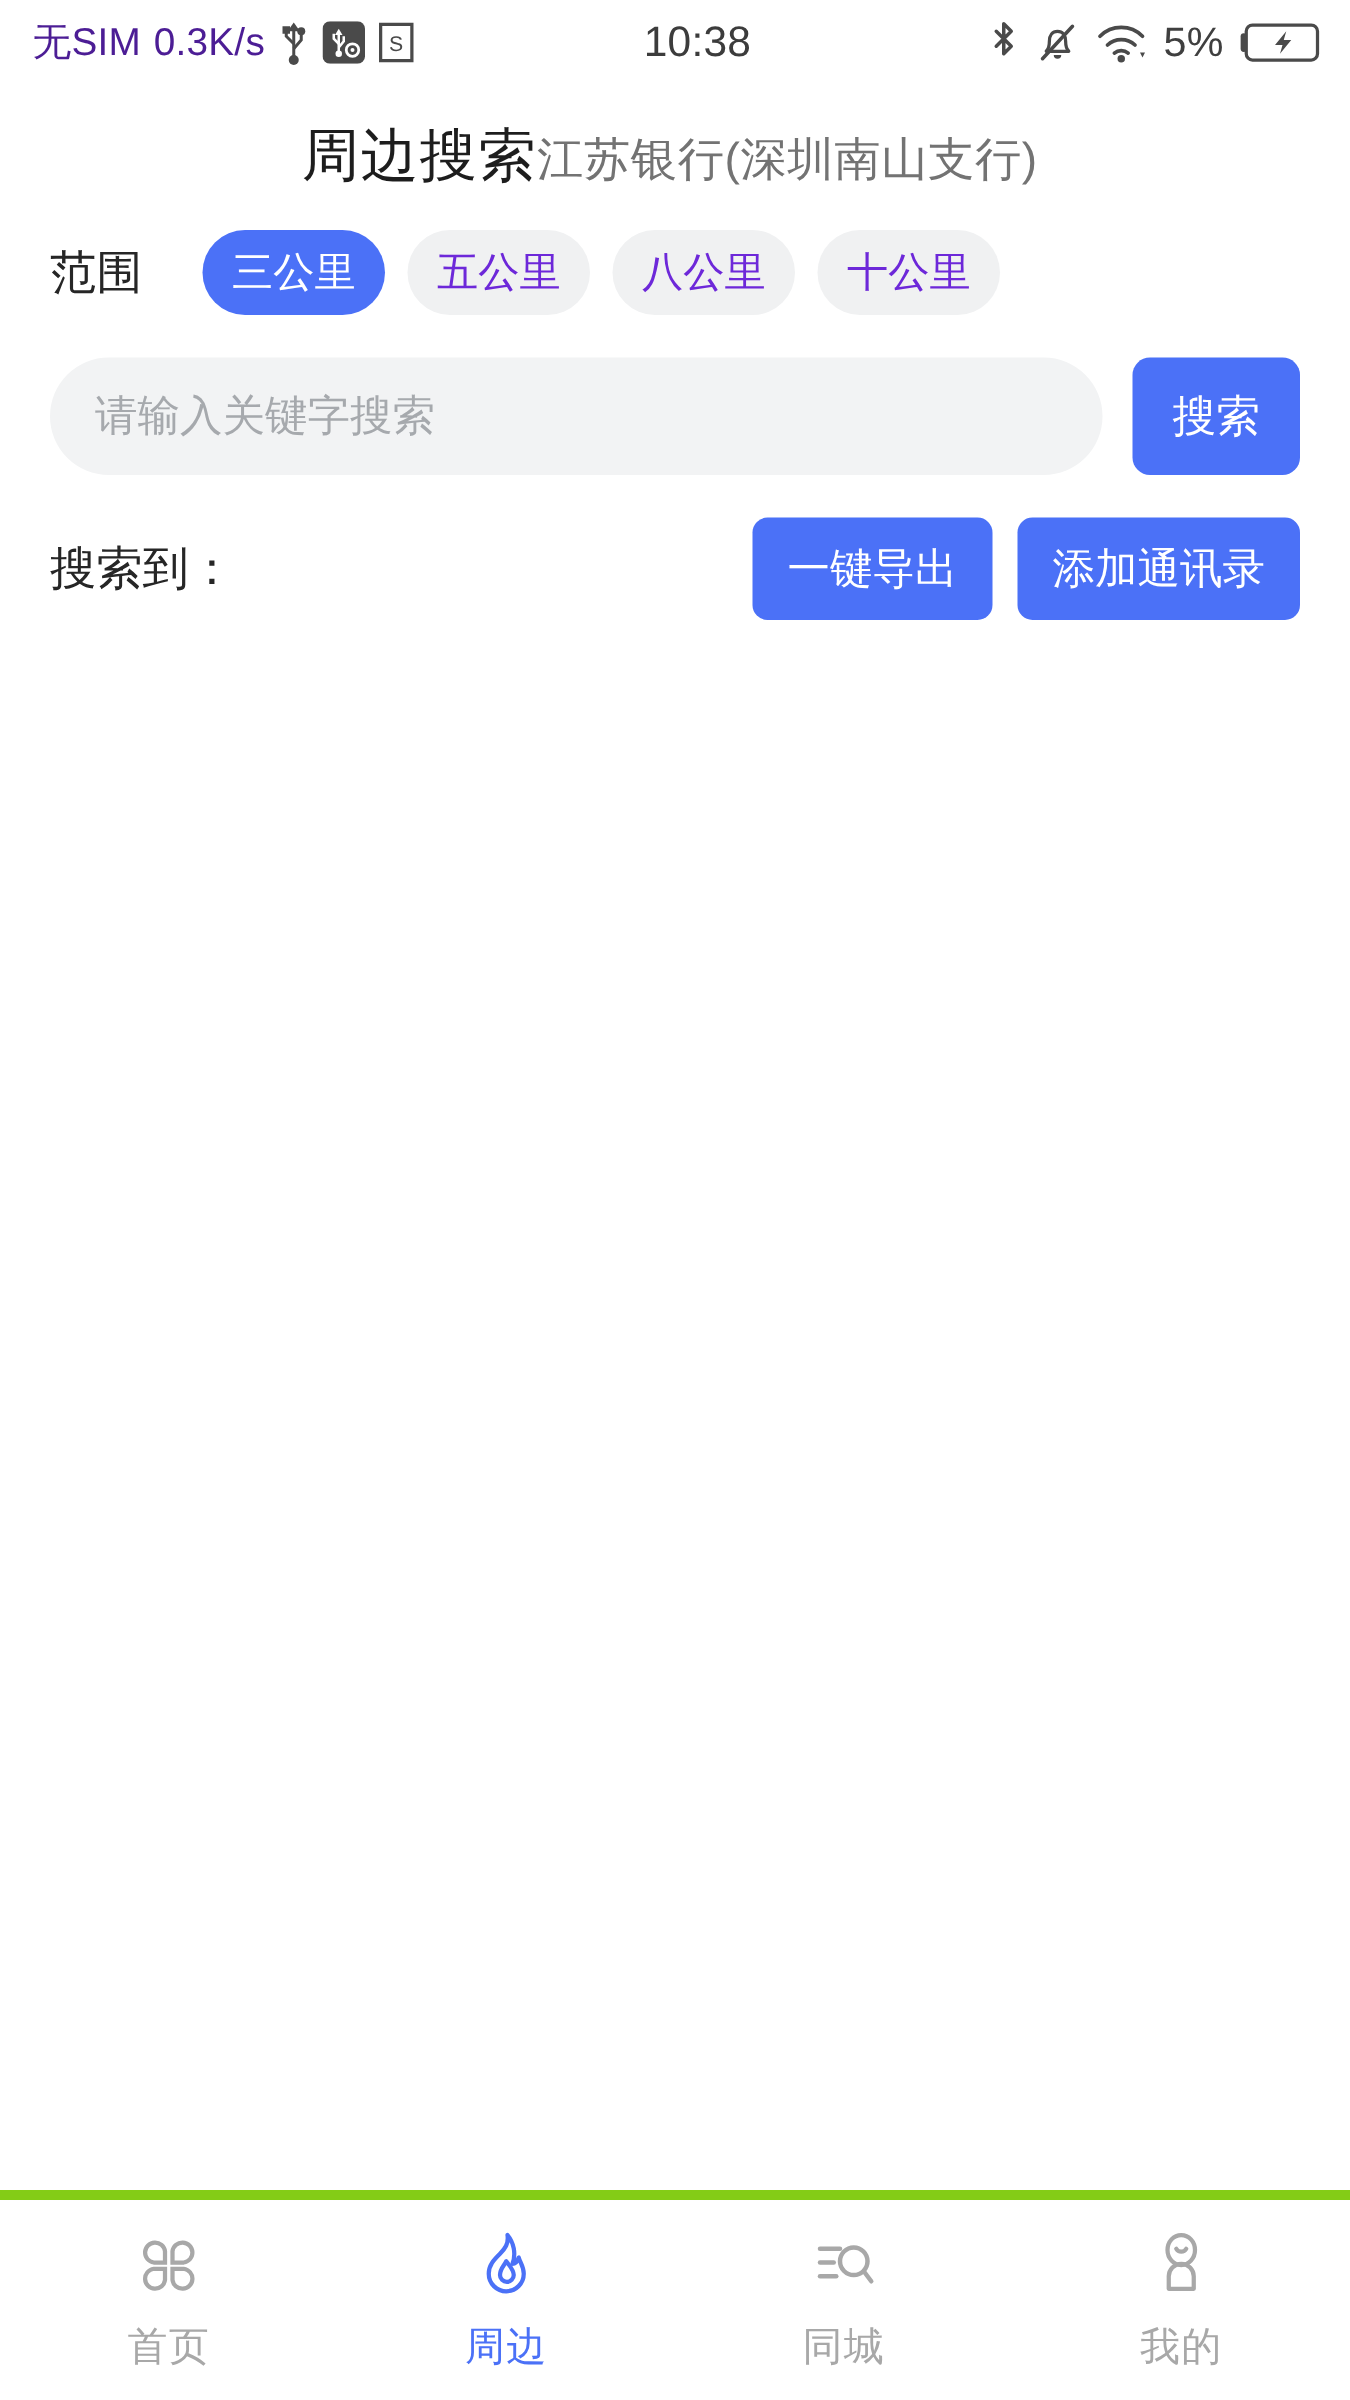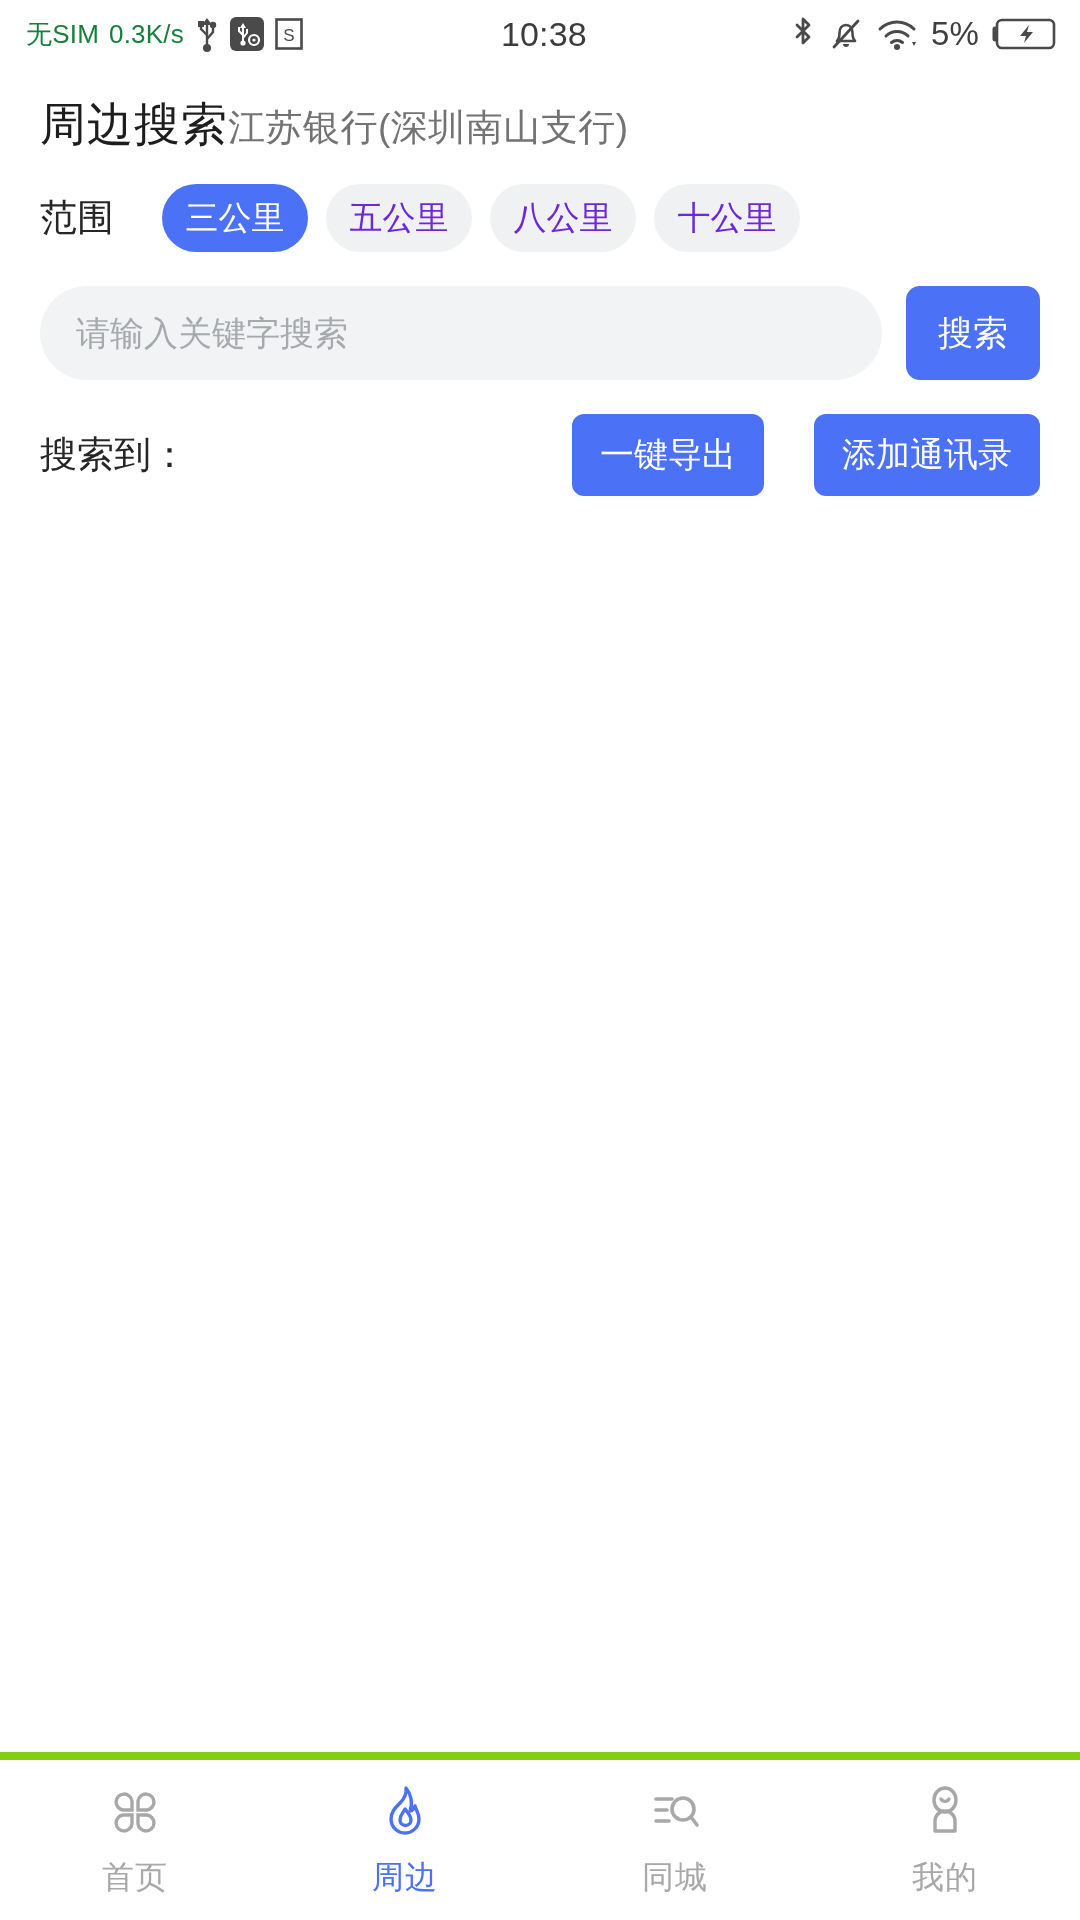--- a/index.html
+++ b/index.html
@@ -21,32 +21,32 @@
     height:68px;
     flex:0 0 68px;
     display:flex;
     align-items:center;
     padding:0 22px 0 26px;
     color:#4a4a4a;
     font-size:34px;
     letter-spacing:.2px;
   }
   .sb-left { display:flex; align-items:center; gap:10px; }
-  .sb-text { font-size:26px; color:#15803d; white-space:nowrap; }
+  .sb-text { font-size:31px; color:#4c1d95; white-space:nowrap; }
   .sb-center { flex:1; text-align:center; font-size:34px; color:#3c3c3c; padding-right:6px;}
   .sb-right { display:flex; align-items:center; gap:13px; }
   .ic { display:inline-flex; align-items:center; justify-content:center; }
   .battery-pct { font-size:33px; color:#3f3f3f; }
 
   
   .header {
     flex:0 0 auto;
     display:flex;
     align-items:baseline;
-    justify-content:flex-start;
+    justify-content:center;
     padding:26px 48px 0 40px;
   }
   .page-title { font-size:46px; color:#1d1d1d; letter-spacing:1px; }
   .branch-name { font-size:37px; color:#737373; letter-spacing:.5px; }
 
   
   .range-row {
     flex:0 0 auto;
     display:flex;
     align-items:center;
@@ -104,21 +104,21 @@
   }
 
   
   .action-row {
     flex:0 0 auto;
     display:flex;
     align-items:center;
     padding:34px 40px 0 40px;
   }
   .found-label { font-size:37px; color:#262626; }
-  .action-btns { margin-left:auto; display:flex; gap:50px; }
+  .action-btns { margin-left:auto; display:flex; gap:20px; }
   .act-btn {
     height:82px;
     padding:0 28px;
     background:#4b71f7;
     border:none;
     border-radius:12px;
     color:#ffffff;
     font-size:34px;
     font-family:inherit;
     cursor:pointer;

